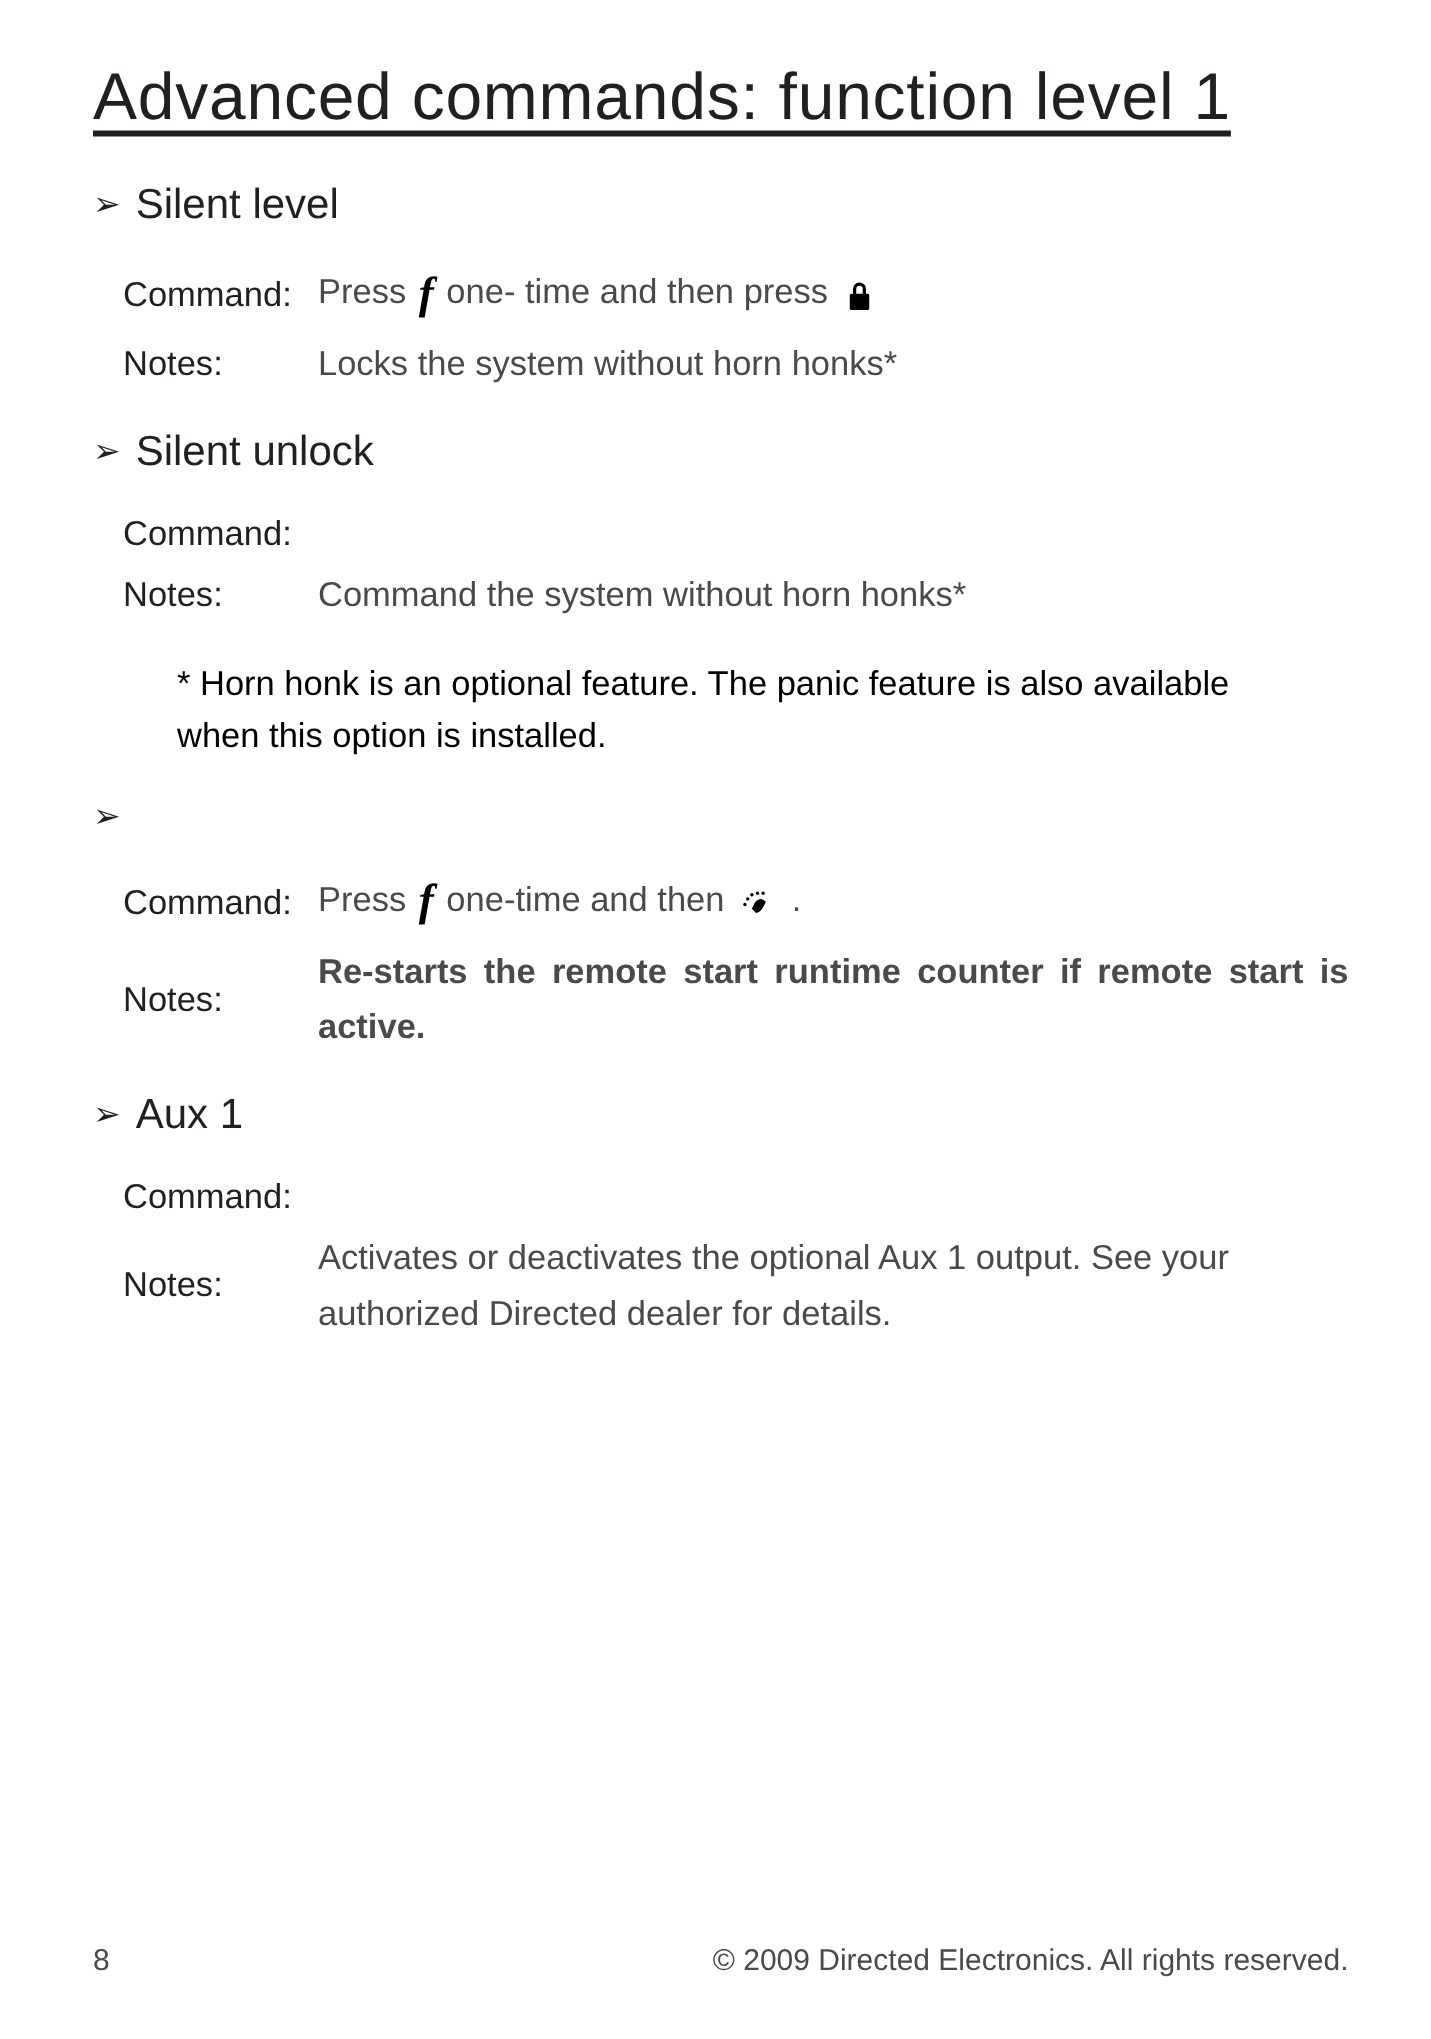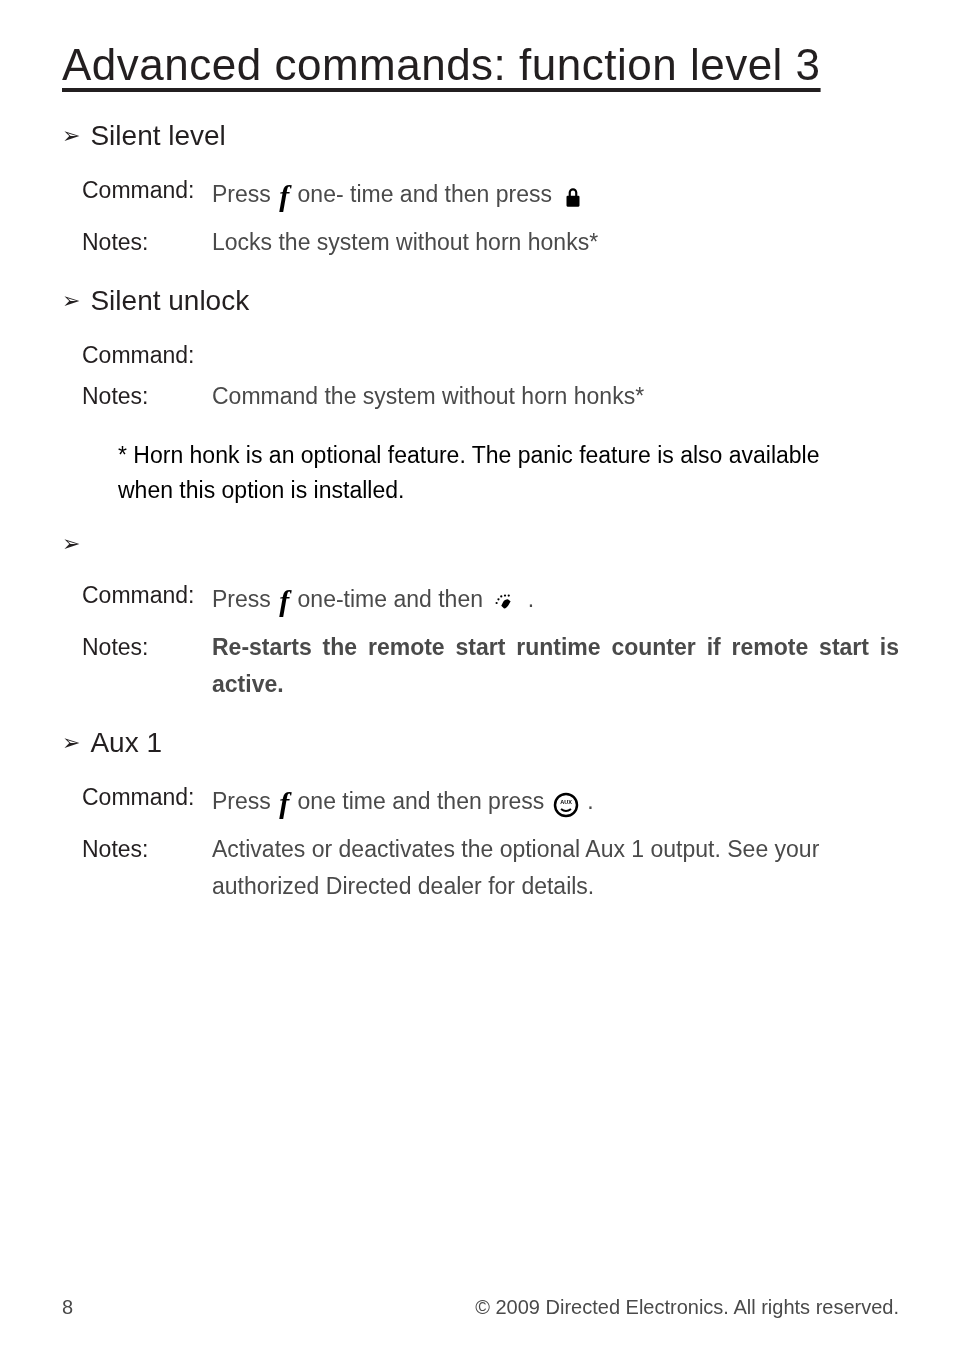--- a/index.html
+++ b/index.html
@@ -38,21 +38,21 @@
     .arrow-icon {
       font-size: 22px;
       display: inline-block;
     }
     .command-block {
       margin-left: 20px;
       margin-bottom: 12px;
     }
     .command-row {
       display: flex;
-      align-items: flex-start;
+      align-items: center;
       margin-bottom: 4px;
       font-size: 23px;
       line-height: 1.6;
     }
     .label {
       font-weight: 400;
       min-width: 130px;
       flex-shrink: 0;
     }
     .content {
@@ -104,21 +104,21 @@
       font-weight: 400;
     }
     svg {
       display: inline-block;
       vertical-align: middle;
     }
   </style>
 </head>
 <body>
 
-<h1 class="page-title">Advanced commands: function level 3</h1>
+<h1 class="page-title">Advanced commands: function level 1</h1>
 
 <h2 class="section-heading">
   <span class="arrow-icon">➢</span>
   <span>Silent level</span>
 </h2>
 <div class="command-block">
   <div class="command-row">
     <span class="label"><span>Command</span>:</span>
     <span class="content">
       <span class="content-text">Press </span>
@@ -182,33 +182,20 @@
   </div>
 </div>
 
 <h2 class="section-heading">
   <span class="arrow-icon">➢</span>
   <span>Aux 1</span>
 </h2>
 <div class="command-block">
   <div class="command-row">
     <span class="label"><span>Command</span>:</span>
-    <span class="content">
-      <span class="content-text">Press </span>
-      <span class="inline-icon f-icon">f</span>
-      <span class="content-text"> one time and then press </span>
-      <span class="inline-icon">
-        <svg width="26" height="26" viewBox="0 0 26 26">
-          <circle cx="13" cy="13" r="11" fill="none" stroke="#000" stroke-width="2.5"></circle>
-          <text x="13" y="12" font-size="5.5" font-weight="bold" text-anchor="middle" fill="#000">AUX</text>
-          <path d="M8 17 Q13 21 18 17" fill="none" stroke="#000" stroke-width="2"></path>
-        </svg>
-      </span>
-      <span class="content-text">.</span>
-    </span>
   </div>
   <div class="command-row">
     <span class="label"><span>Notes</span>:</span>
     <span class="content">Activates or deactivates the optional Aux 1 output. See your authorized Directed dealer for details.</span>
   </div>
 </div>
 
 <div class="footer">
   <span class="page-number">8</span>
   <span>© 2009 Directed Electronics. All rights reserved.</span>

